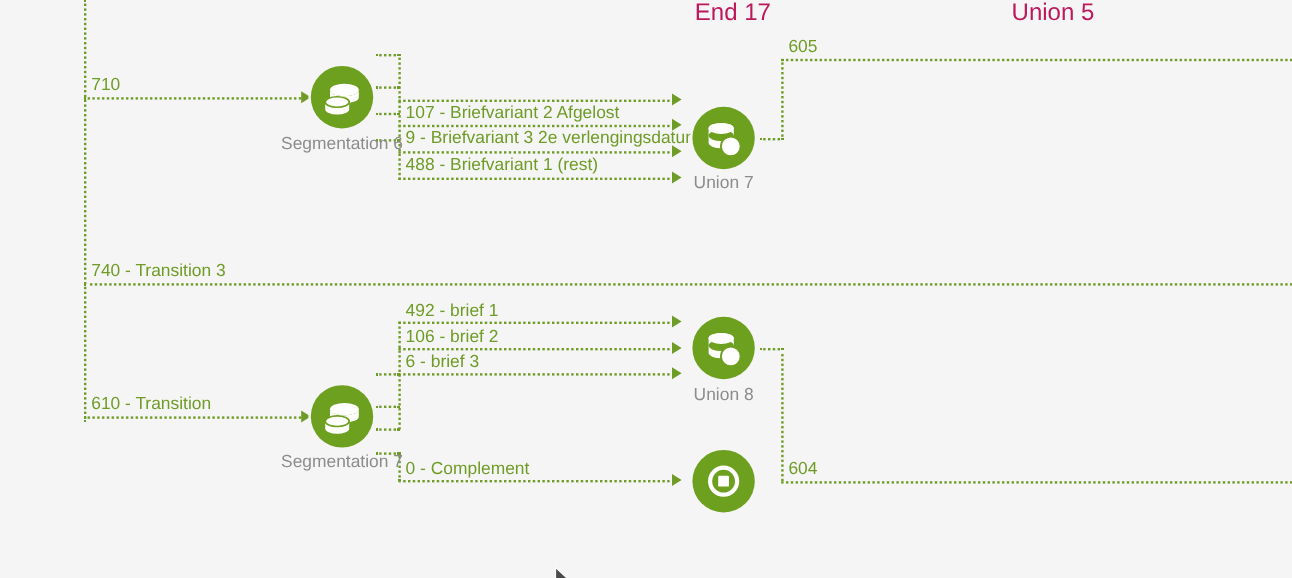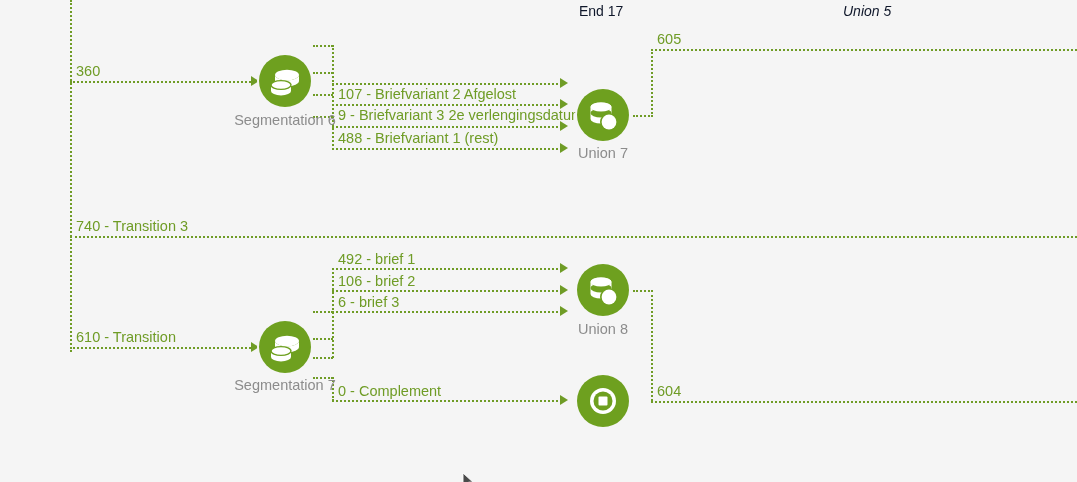--- a/index.html
+++ b/index.html
@@ -58,44 +58,44 @@
     width: 52px;
     height: 52px;
     border-radius: 50%;
     background: #6ea01f;
     box-shadow: 0 0 0 2px #f5f5f5;
   }
   .node svg { display: block; }
   
   .ghost-label {
     position: absolute;
-    color: #0f172a;
-    font-size: 14px;
+    color: #be185d;
+    font-size: 20px;
     line-height: 16px;
     white-space: nowrap;
   }
   
   .cursor {
     position: absolute;
     pointer-events: none;
   }
 </style>
 </head>
 <body>
 
 <div id="canvas">
 
   <div class="ghost-label" style="left:579px; top:3px;">End 17</div>
-  <div class="ghost-label" style="left:843px; top:3px;font-style:italic;">Union 5</div>
+  <div class="ghost-label" style="left:843px; top:3px;">Union 5</div>
 
   <div class="v-line" style="left:70px; top:0px; height:352px;"></div>
 
   <div class="h-line" style="left:70px; top:81px; width:184px;"></div>
   <div class="arrow" style="left:251px; top:76px;"></div>
-  <div class="edge-label" style="left:76px; top:63px;">360</div>
+  <div class="edge-label" style="left:76px; top:63px;">710</div>
 
   <div class="h-line" style="left:70px; top:236px; width:1007px;"></div>
   <div class="edge-label" style="left:76px; top:218px;">740 - Transition 3</div>
 
   <div class="h-line" style="left:70px; top:347px; width:184px;"></div>
   <div class="arrow" style="left:251px; top:342px;"></div>
   <div class="edge-label" style="left:76px; top:329px;">610 - Transition</div>
 
   <div class="h-line" style="left:313px; top:45px; width:20px;"></div>
   <div class="h-line" style="left:313px; top:72px; width:20px;"></div>

